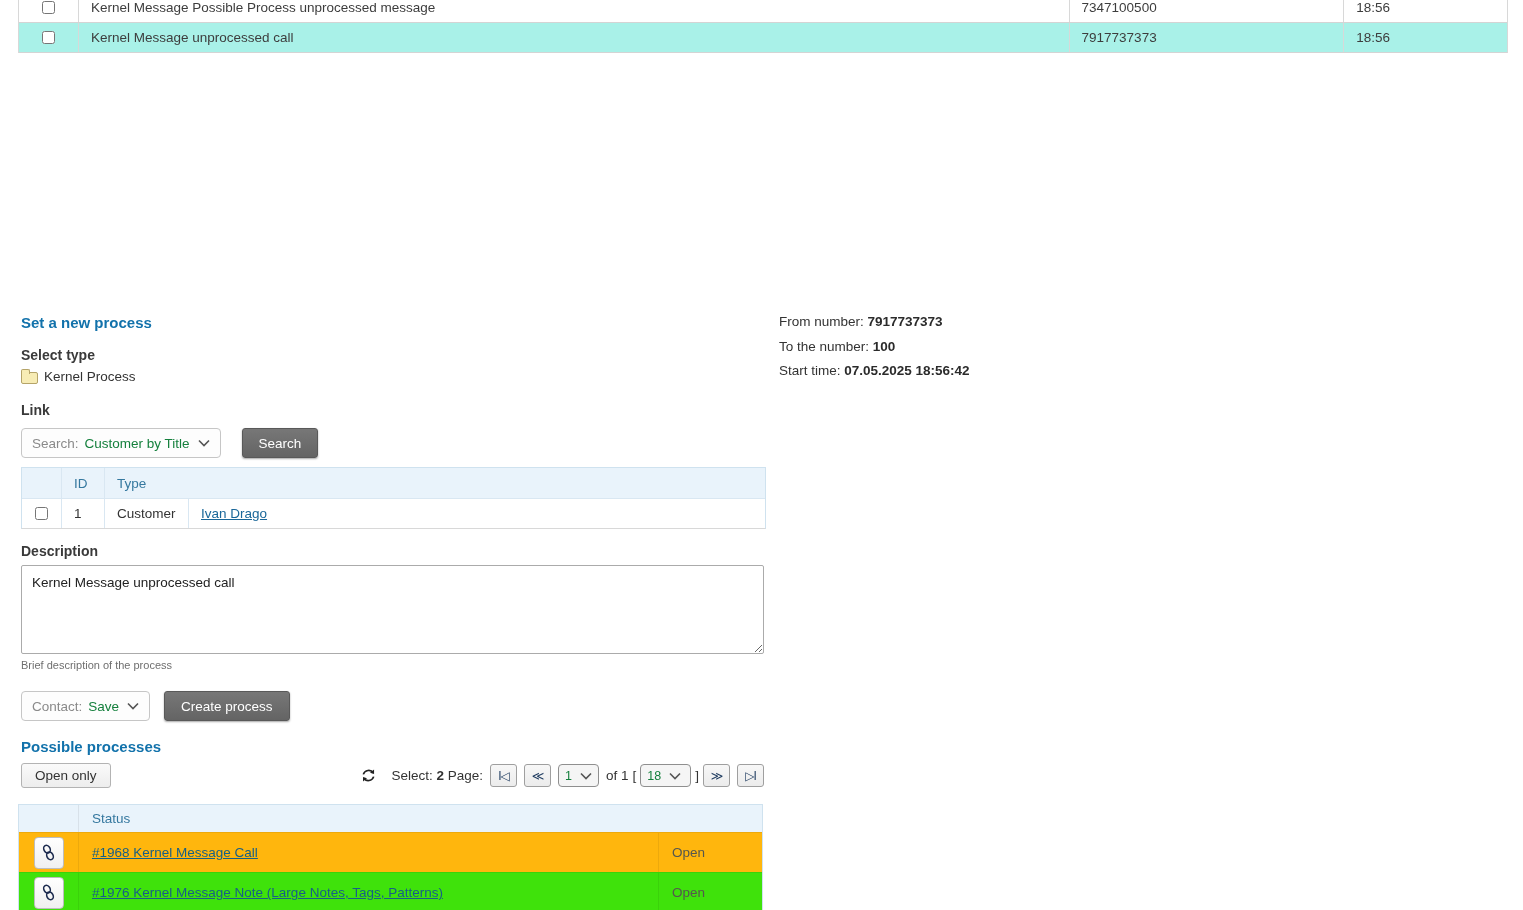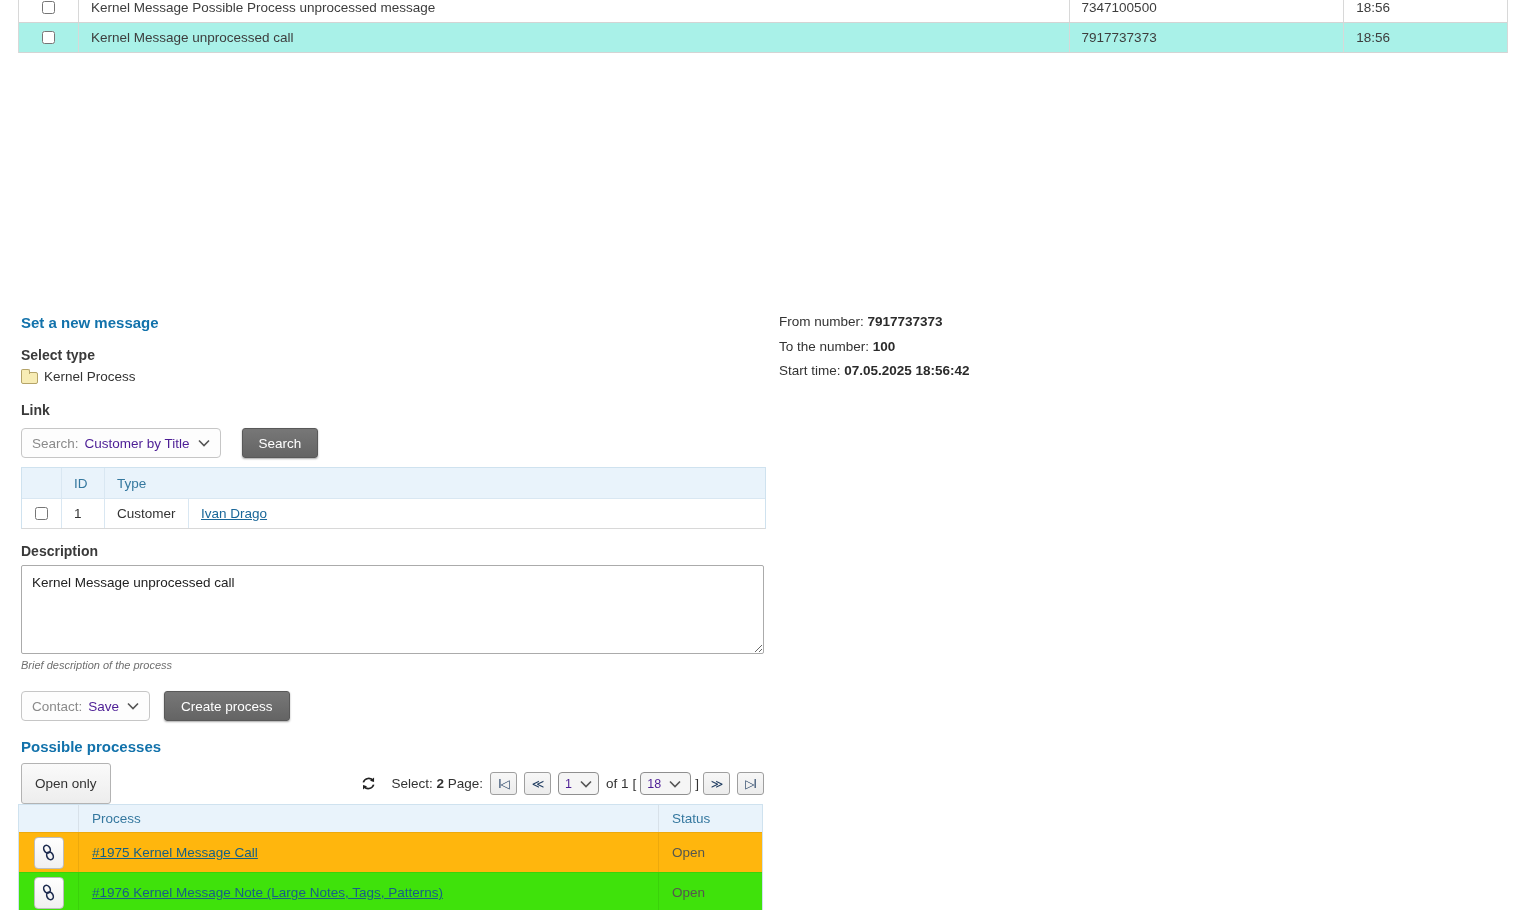--- a/index.html
+++ b/index.html
@@ -34,21 +34,21 @@
   .folder::before { content:""; position:absolute; left:-1px; top:-4px; width:7px; height:4px;
     background:#f7ecb5; border:1px solid #b5a469; border-bottom:none; border-radius:2px 2px 0 0; }
 
   
   .sel {
     display:inline-flex; align-items:center; gap:6px; background:#fdfdfd;
     border:1px solid #c6c6c6; border-radius:4px; height:30px; padding:0 10px;
     cursor:pointer;
   }
   .sel .pfx { color:#8a8a8a; }
-  .sel .val { color:#4c1d95; }
+  .sel .val { color:#15803d; }
   .chev { width:12px; height:8px; margin-left:2px; }
   .chev polyline { fill:none; stroke:#555; stroke-width:1.6; }
 
   
   .btn-dark {
     display:inline-flex; align-items:center; justify-content:center;
     background:linear-gradient(#777,#646464); color:#fff; border:1px solid #595959;
     border-radius:3px; height:30px; padding:0 16px; font-size:13.5px; cursor:pointer;
     box-shadow:0 1px 2px rgba(0,0,0,.35);
   }
@@ -65,32 +65,32 @@
   .ltc3 { flex:1; }
   a.lnk { color:#1a6799; text-decoration:underline; }
 
   
   .desc-area {
     position:absolute; left:21px; top:565px; width:743px; height:89px;
     border:1px solid #ababab; border-radius:2px; resize:both;
     font-family:"Liberation Sans", sans-serif; font-size:13.5px; color:#222;
     padding:9px 10px; outline:none;
   }
-  .hint { position:absolute; left:21px; top:659px; font-style:italic; font-size:11px; color:#6f6f6f; }
+  .hint { position:absolute; left:21px; top:659px; font-size:11px; color:#6f6f6f; }
 
   
   .details { position:absolute; left:779px; top:314px; font-size:13.5px; color:#333; }
   .details div { height:24.6px; }
   .details b { color:#2b2b2b; }
 
   
   .pp-bar { position:absolute; left:21px; top:763px; width:743px; display:flex; align-items:center; }
   .btn-light {
     background:linear-gradient(#fafafa,#ededed); border:1px solid #b3b3b3; border-radius:3px;
-    height:41px; padding:3px 13px; font-size:13.5px; color:#333; display:inline-flex; align-items:center; cursor:pointer;
+    height:25px; padding:3px 13px; font-size:13.5px; color:#333; display:inline-flex; align-items:center; cursor:pointer;
   }
   .pager { margin-left:auto; display:flex; align-items:center; gap:7px; }
   .refresh-icon { width:15px; height:15px; margin-right:8px; cursor:pointer; }
   .refresh-icon path { fill:none; stroke:#222; stroke-width:1.8; }
   .refresh-icon polygon { fill:#222; }
   .pg-btn {
     min-width:27px; height:23px; background:linear-gradient(#f7f7f7,#ececec);
     border:1px solid #9f9f9f; border-radius:3px; display:inline-flex; align-items:center; justify-content:center;
     color:#1d3a5f; font-size:12px; cursor:pointer; padding:0 4px; letter-spacing:-1px;
   }
@@ -131,21 +131,21 @@
   <div class="top-row selected">
     <div class="top-cell tc-check">
         <input type="checkbox" style="">
       </div>
     <div class="top-cell tc-title">Kernel Message unprocessed call</div>
     <div class="top-cell tc-num">7917737373</div>
     <div class="top-cell tc-time">18:56</div>
   </div>
 </div>
 
-<div class="h-blue" style="top:314px;">Set a new message</div>
+<div class="h-blue" style="top:314px;">Set a new process</div>
 
 <div class="h-sec" style="top:347px;">Select type</div>
 <div class="type-row">
   <span class="folder"></span>
   <span>Kernel Process</span>
 </div>
 
 <div class="h-sec" style="top:402px;">Link</div>
 
 <div style="position:absolute; left:21px; top:428px; display:flex; gap:21px;">
@@ -228,34 +228,33 @@
     </div>
     <span class="pg-txt" style="margin:0 -3px;">]</span>
     <button class="pg-btn">≫</button>
     <button class="pg-btn">▷I</button>
   </div>
 </div>
 
 <div class="pp-table">
   <div class="pt-head">
     <div class="pt-c ptc0"></div>
-    <div class="pt-c ptc1">Process</div>
     <div class="pt-c ptc2">Status</div>
   </div>
   <div class="pt-row" style="background: rgb(255, 182, 13);">
     <div class="pt-c ptc0">
       <button class="link-btn">
         <svg class="chain-icon" viewBox="0 0 13 17">
           <ellipse cx="5" cy="5.2" rx="3.1" ry="4" transform="rotate(-28 5 5.2)"></ellipse>
           <ellipse cx="8" cy="11.8" rx="3.1" ry="4" transform="rotate(-28 8 11.8)"></ellipse>
         </svg>
       </button>
     </div>
     <div class="pt-c ptc1">
-        <a href="#">#1975 Kernel Message Call</a>
+        <a href="#">#1968 Kernel Message Call</a>
       </div>
     <div class="pt-c ptc2">
         <span class="status">Open</span>
       </div>
   </div>
   <div class="pt-row" style="background: rgb(63, 226, 11);">
     <div class="pt-c ptc0">
       <button class="link-btn">
         <svg class="chain-icon" viewBox="0 0 13 17">
           <ellipse cx="5" cy="5.2" rx="3.1" ry="4" transform="rotate(-28 5 5.2)"></ellipse>

